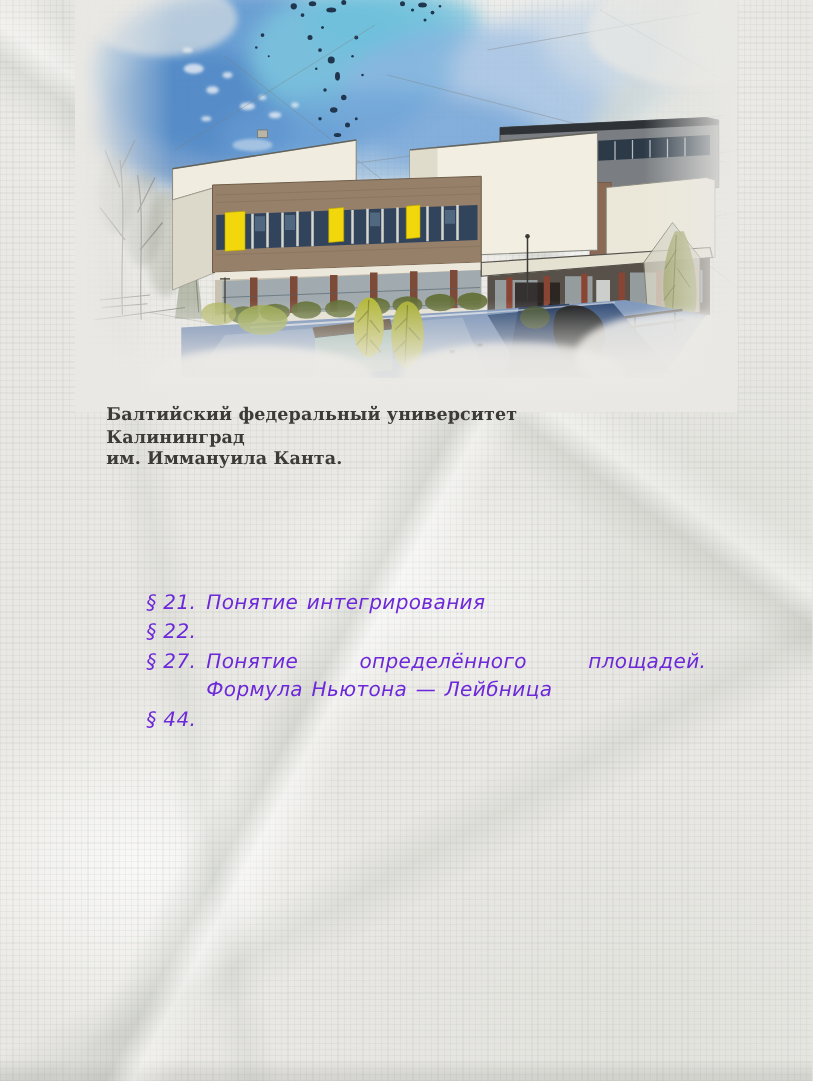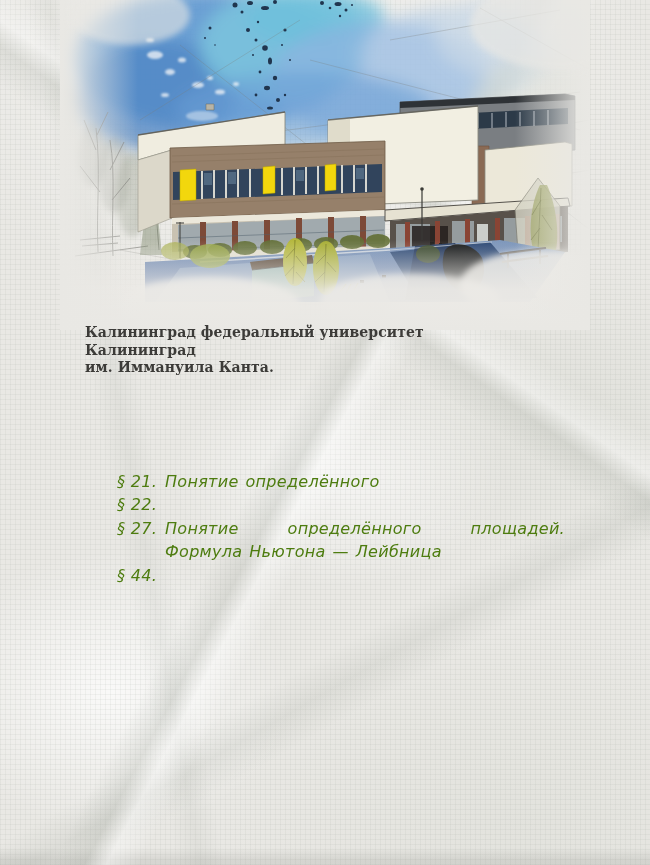--- a/index.html
+++ b/index.html
@@ -32,21 +32,21 @@
   .art{position:absolute;left:60px;top:0;width:530px;height:330px;z-index:2;}
   .caption{
     position:absolute;left:85px;top:324px;z-index:3;
     font-family:"DejaVu Serif","Liberation Serif",serif;
     font-weight:bold;font-size:14px;line-height:17.5px;
     color:#3c3b38;letter-spacing:0.1px;
   }
   .toc{
     position:absolute;left:117px;top:470px;z-index:3;
     font-style:italic;font-size:16px;line-height:23.4px;
-    color:#4d7c0f;letter-spacing:0.3px;
+    color:#6d28d9;letter-spacing:0.3px;
   }
   .toc-item{display:flex;}
   .toc-num{flex:0 0 48px;}
   .toc-title{width:400px;text-align:justify;text-align-last:left;word-spacing:1.5px;}
 </style>
 </head>
 <body>
 
 <div class="paper"></div>
 <div class="creases"></div>
@@ -342,29 +342,29 @@
     <ellipse cx="480" cy="285" rx="80" ry="35" fill="#eeede9" opacity="0.85" filter="url(#wc2)"></ellipse>
     <rect x="0" y="240" width="530" height="90" fill="url(#fadeB)"></rect>
     <rect x="0" y="0" width="78" height="330" fill="url(#fadeL)"></rect>
     <rect x="455" y="0" width="75" height="330" fill="url(#fadeR)"></rect>
     <ellipse cx="500" cy="25" rx="90" ry="45" fill="#e9e8e4" opacity="0.7" filter="url(#wc2)"></ellipse>
     <ellipse cx="70" cy="15" rx="60" ry="30" fill="#e9e8e4" opacity="0.6" filter="url(#wc2)"></ellipse>
   </g>
 </svg>
 
 <div class="caption">
-  <div>Калининград федеральный университет</div>
+  <div>Балтийский федеральный университет</div>
   <div>Калининград</div>
   <div>им. Иммануила Канта.</div>
 </div>
 
 <div class="toc">
   <div class="toc-item">
     <div class="toc-num">§ 21.</div>
-    <div class="toc-title">Понятие определённого</div>
+    <div class="toc-title">Понятие интегрирования</div>
   </div>
   <div class="toc-item">
     <div class="toc-num">§ 22.</div>
   </div>
   <div class="toc-item">
     <div class="toc-num">§ 27.</div>
     <div class="toc-title">Понятие определённого площадей. Формула Ньютона — Лейбница</div>
   </div>
   <div class="toc-item">
     <div class="toc-num">§ 44.</div>

